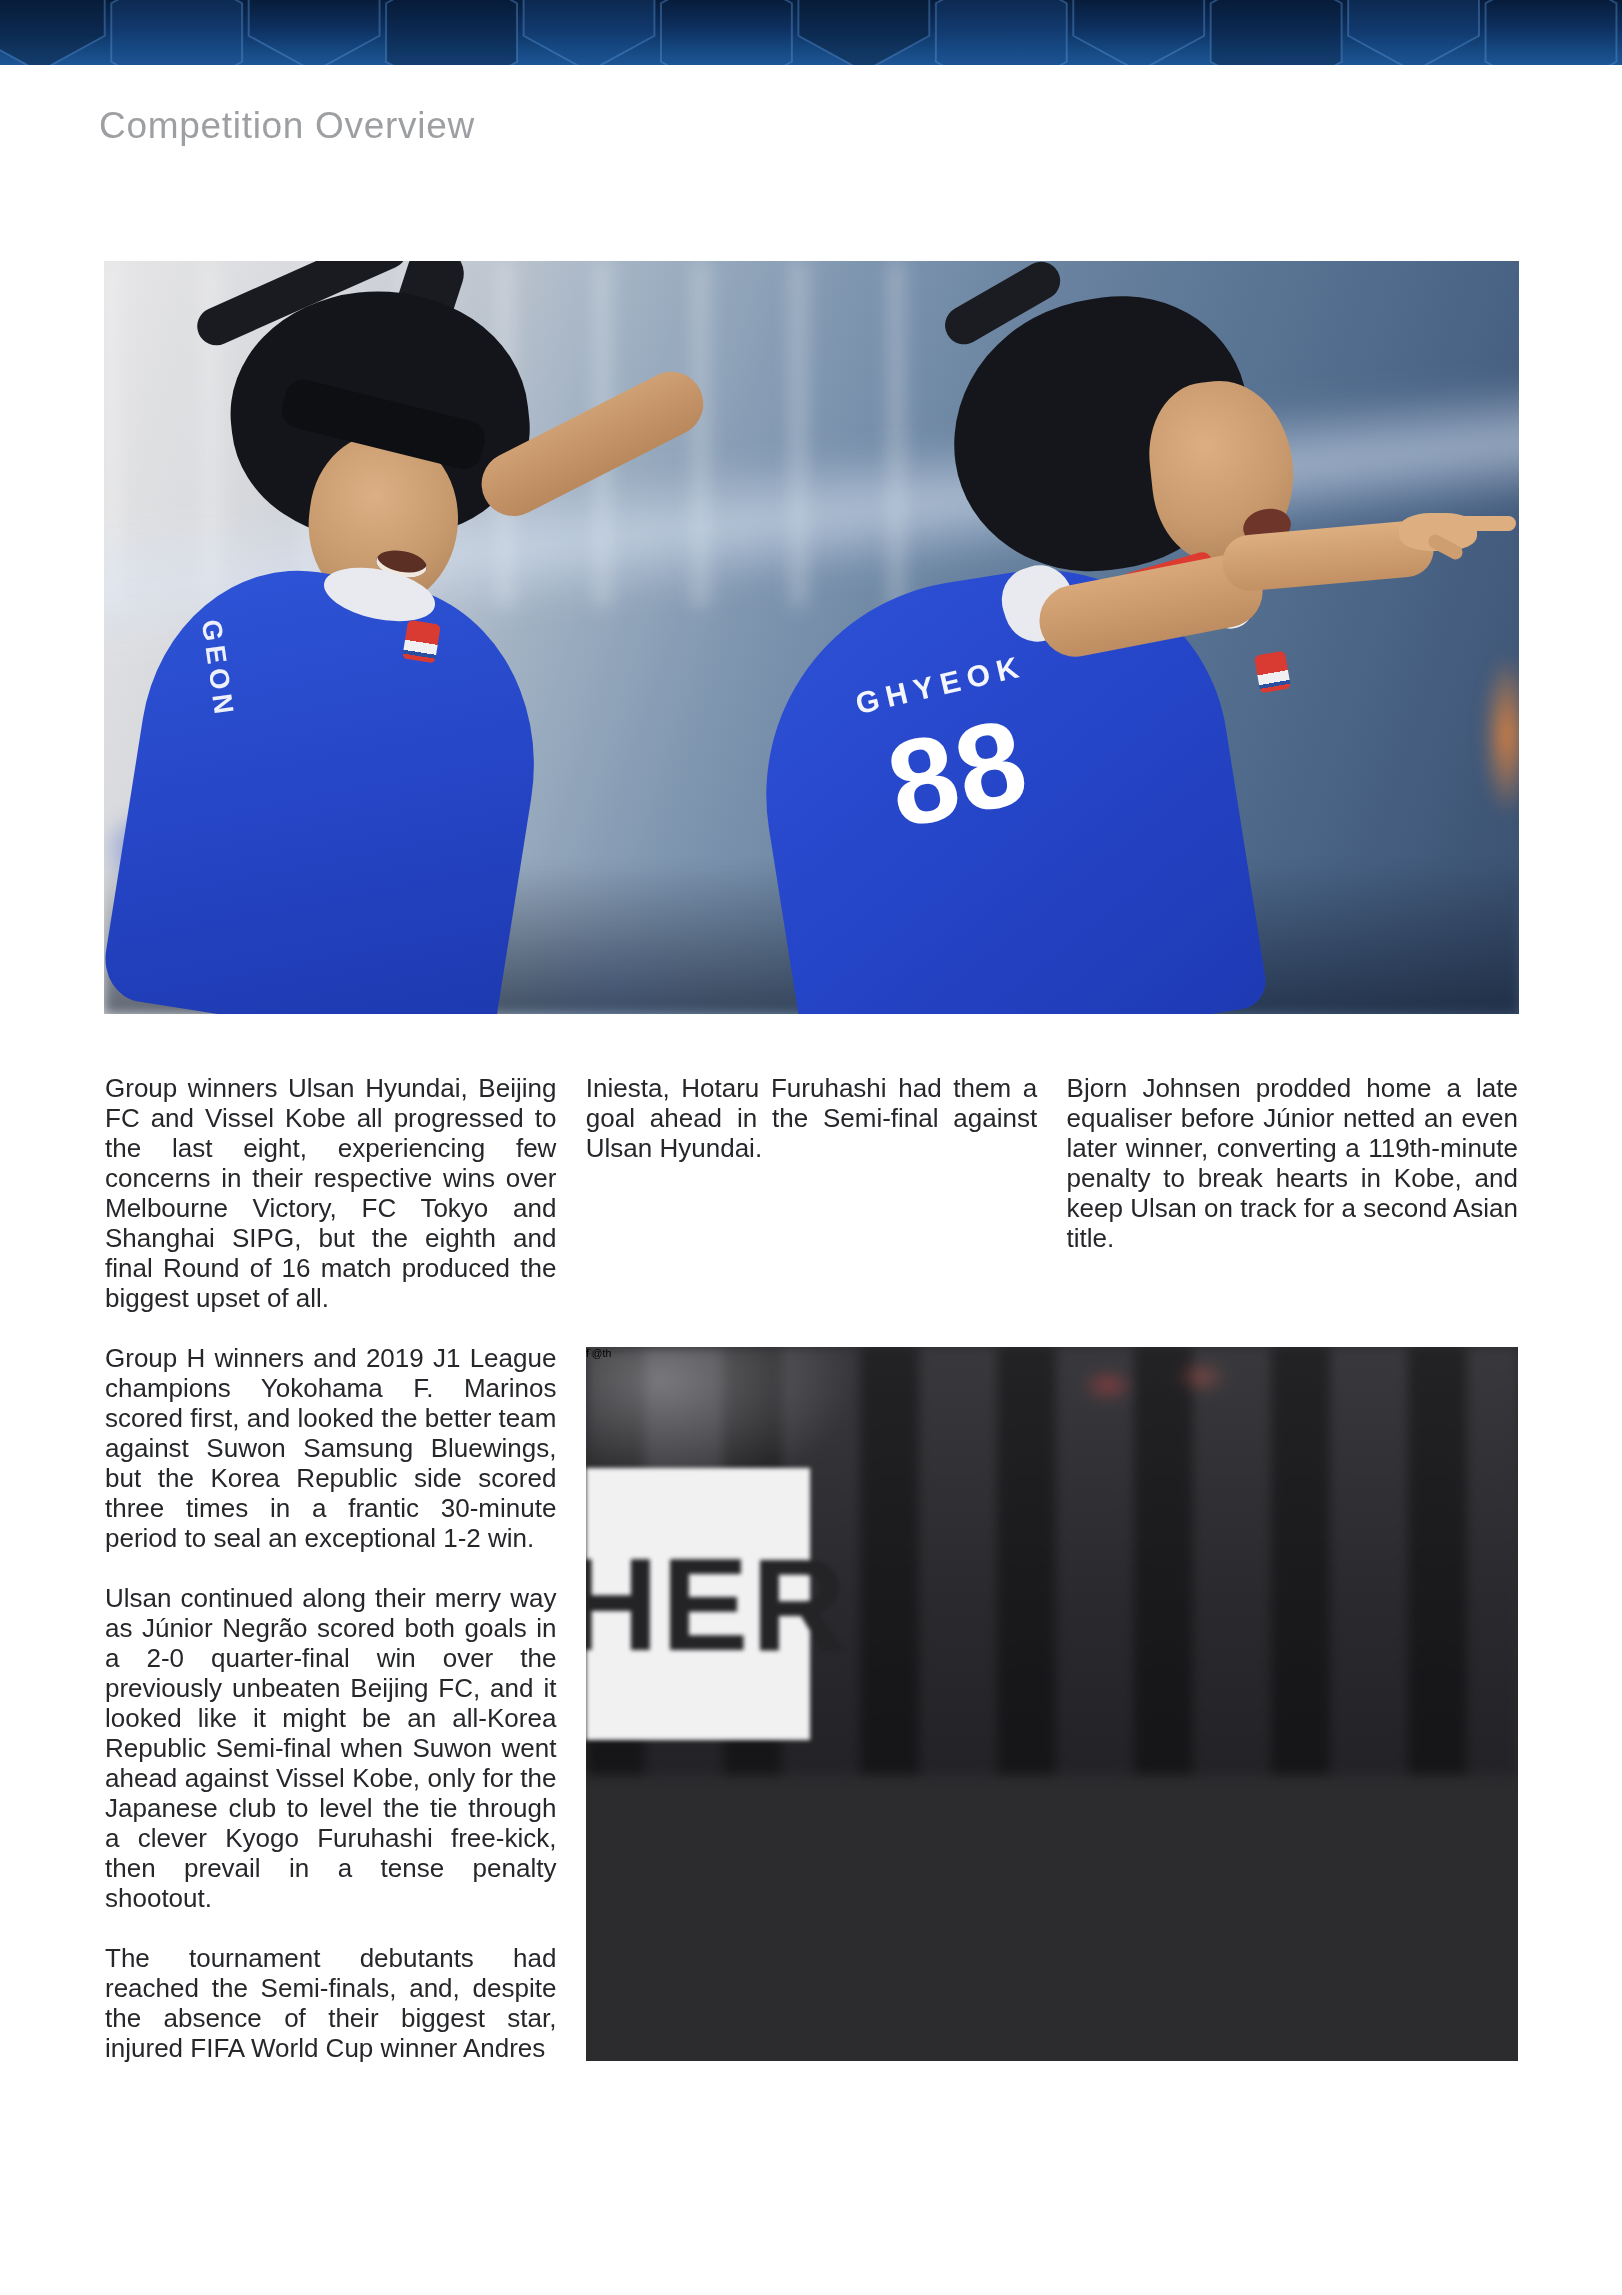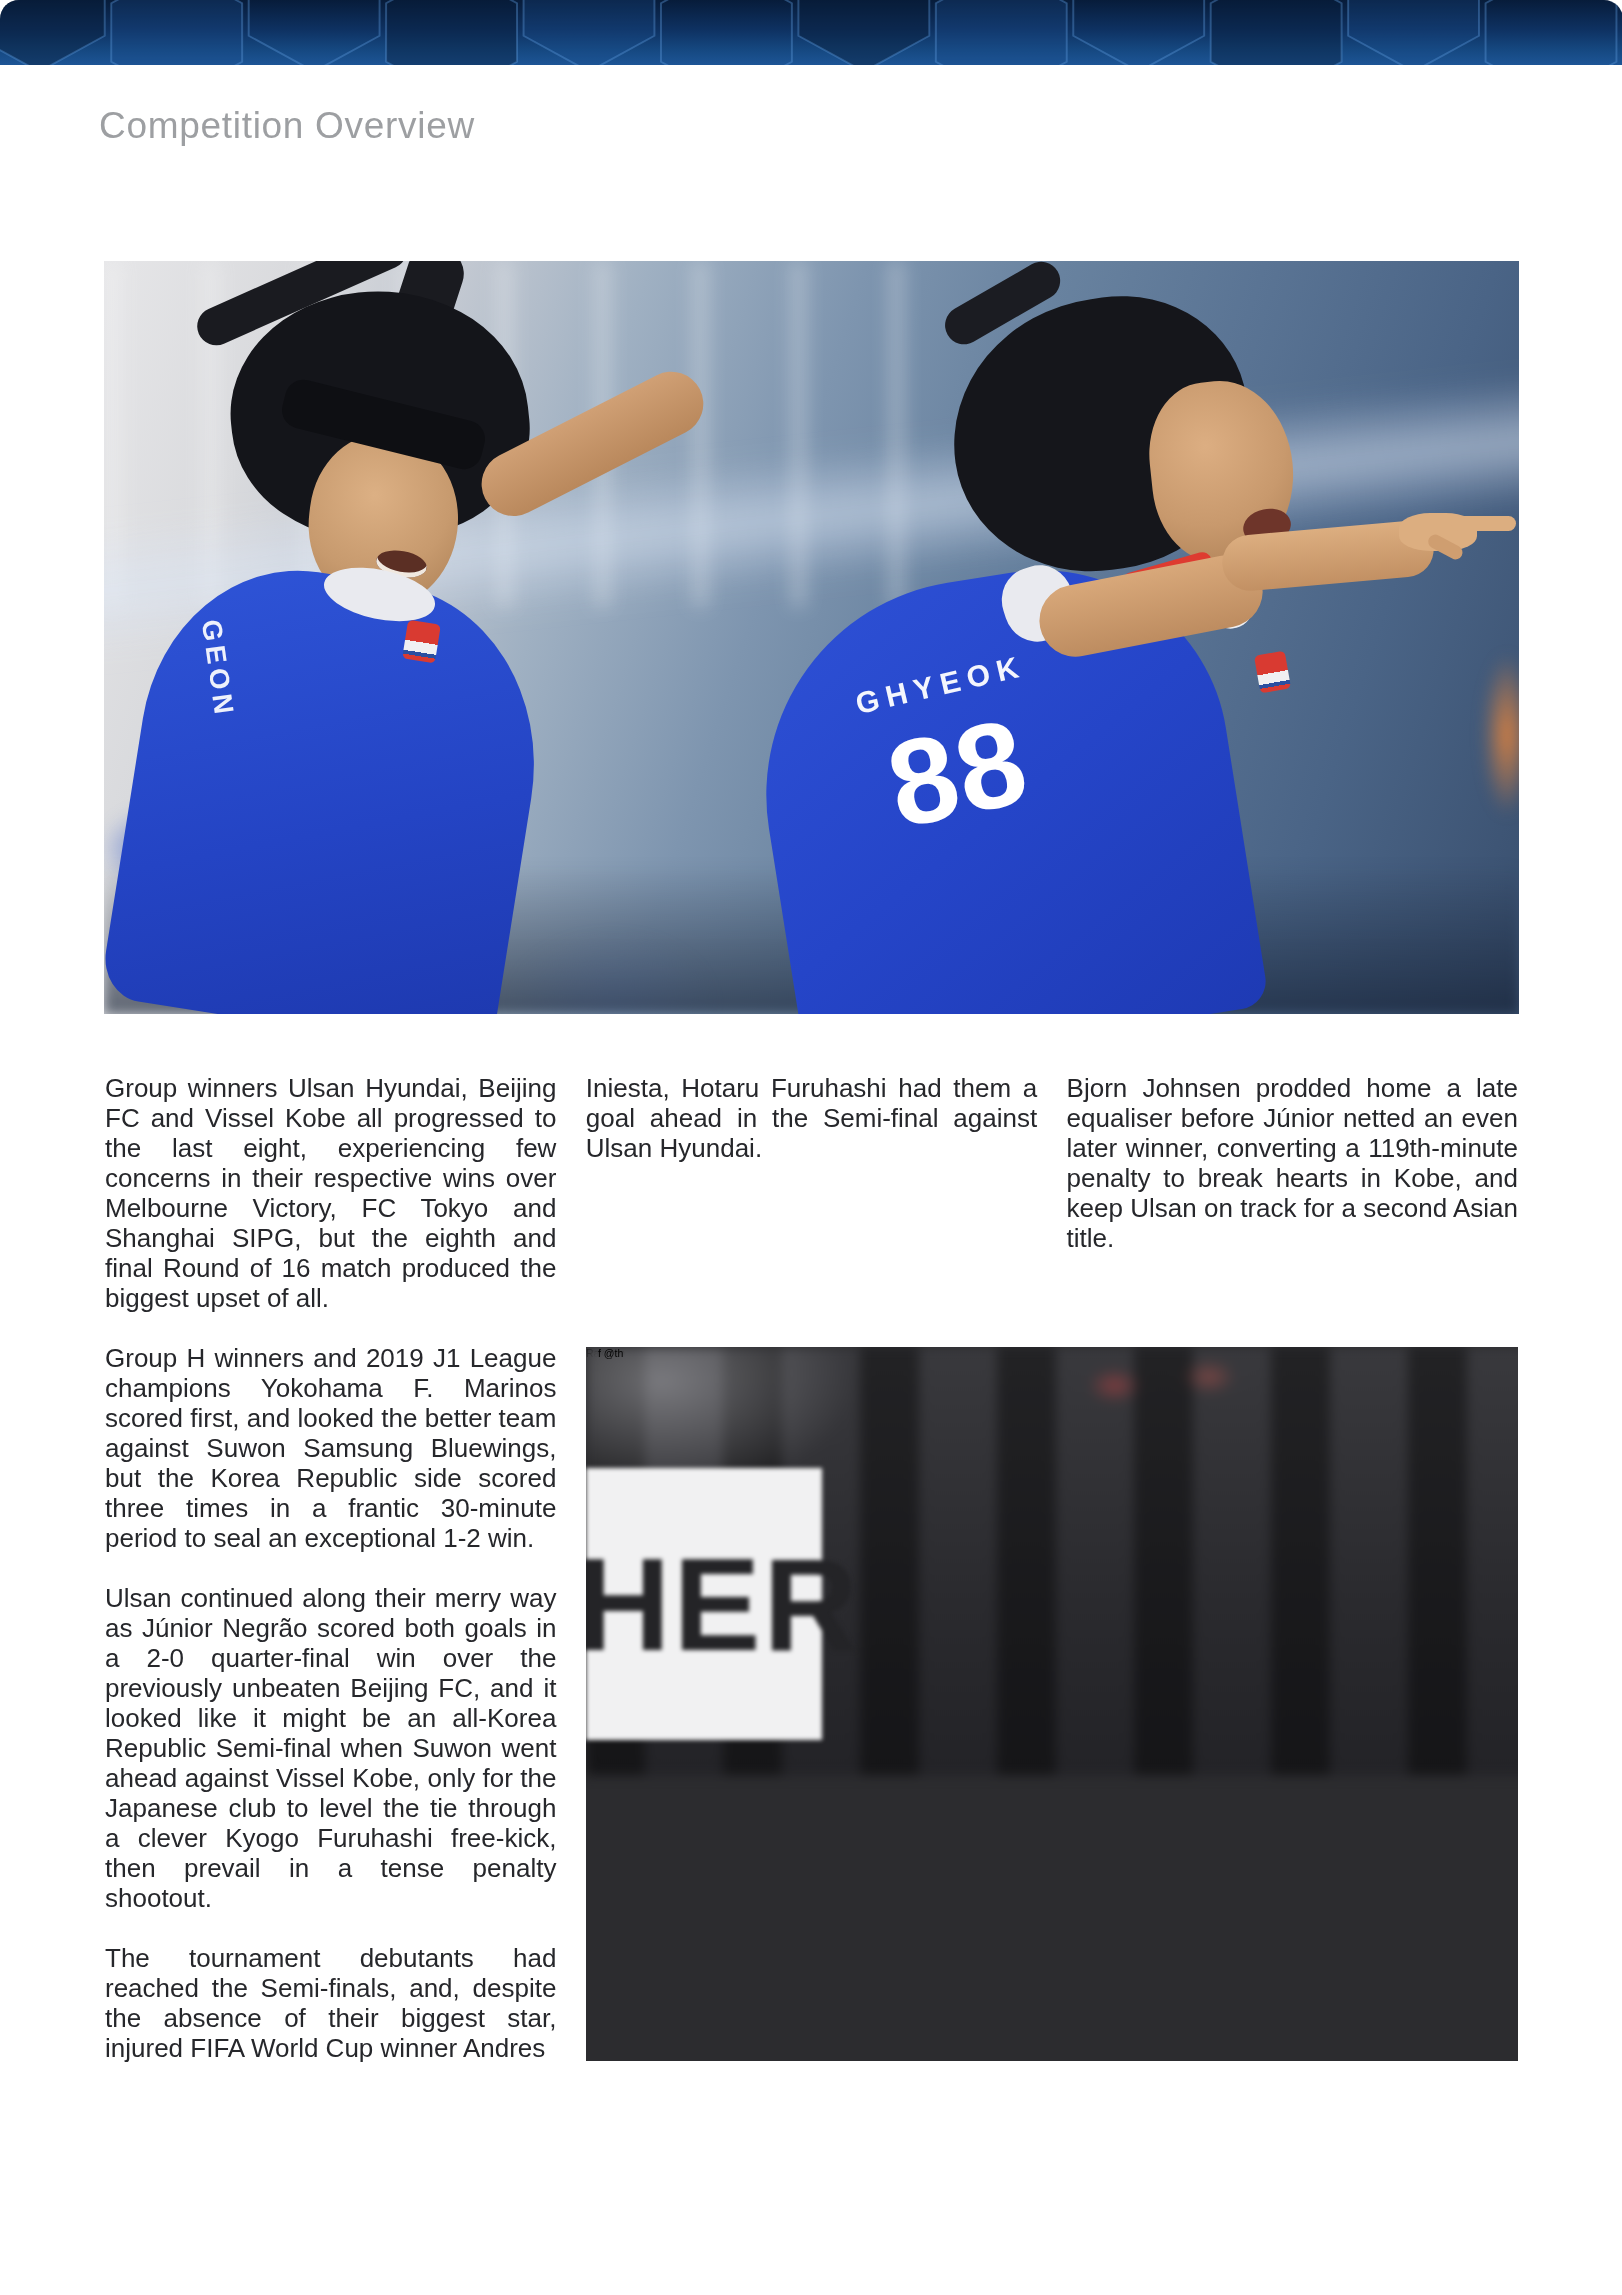--- a/index.html
+++ b/index.html
@@ -1,17 +1,17 @@
 <!DOCTYPE html>
 <html style="font-size:10.5px"><head>
 <meta charset="utf-8">
 <style>
   html,body{margin:0;padding:0;background:#ffffff;}
   .page{position:relative;width:1623px;height:2295px;background:#ffffff;overflow:hidden;
-        font-family:"Liberation Sans", sans-serif;border-radius:19px;}
+        font-family:"Liberation Sans", sans-serif;}
 
   
   .topbar{position:absolute;left:0;top:0;width:1623px;height:65px;overflow:hidden;
           background:linear-gradient(180deg,#071c3a 0%,#0e3161 45%,#15477f 75%,#1d5596 100%);}
   .topbar svg{display:block;width:100%;height:100%;}
 
   
   .kicker{position:absolute;left:99px;top:105px;font-size:37px;font-weight:400;
           color:#9d9fa2;letter-spacing:0.7px;}
   .headline{position:absolute;left:96px;top:169px;font-size:58px;font-weight:700;
@@ -83,21 +83,21 @@
   .pl2-thumb{left:93.5%;top:37%;width:2.6%;height:1.8%;border-radius:13px;background:#cf9e70;transform:rotate(28deg);}
 
   
   .columns{position:absolute;left:105px;top:1073px;width:1413px;display:flex;gap:29.4px;}
   .col{width:452px;}
   .col p{margin:0 0 30px 0;font-size:26px;line-height:30px;text-align:justify;color:#26272b;
          font-weight:400;}
 
   
   .photo2{position:absolute;left:586px;top:1347px;width:932px;height:714px;overflow:hidden;margin:0;background:#2c2c2f;}
-  .p2-layer{position:absolute;padding-left:12px;}
+  .p2-layer{position:absolute;}
   .p2-stand{left:0;top:0;width:100%;height:60%;filter:blur(5.9px);
       background:
         radial-gradient(275px 170px at 8% 8%,rgba(200,200,205,.45),rgba(200,200,205,0) 70%),
         radial-gradient(39px 26px at 56% 9%,rgba(210,70,70,.45),rgba(210,70,70,0) 70%),
         radial-gradient(39px 26px at 66% 7%,rgba(210,90,80,.4),rgba(210,90,80,0) 70%),
         repeating-linear-gradient(90deg,rgba(0,0,0,.4) 0 59px,rgba(0,0,0,0) 59px 137px),
         linear-gradient(180deg,#39393d 0%,#2a2a2e 60%,#232327 100%);}
   .p2-board-white{left:0;top:17%;width:24%;height:38%;background:#f1f1f2;filter:blur(2px);
       display:flex;align-items:center;}
   .p2-board-white span{font-size:131px;font-weight:700;color:#242427;letter-spacing:2.6px;margin-left:-22px;filter:blur(0.7px);}

